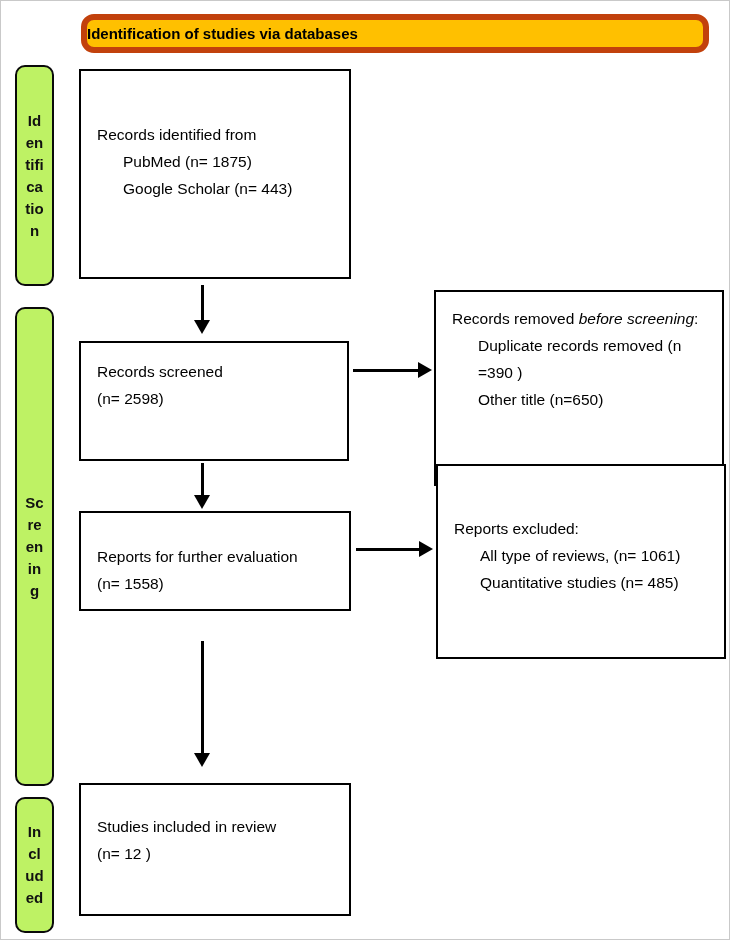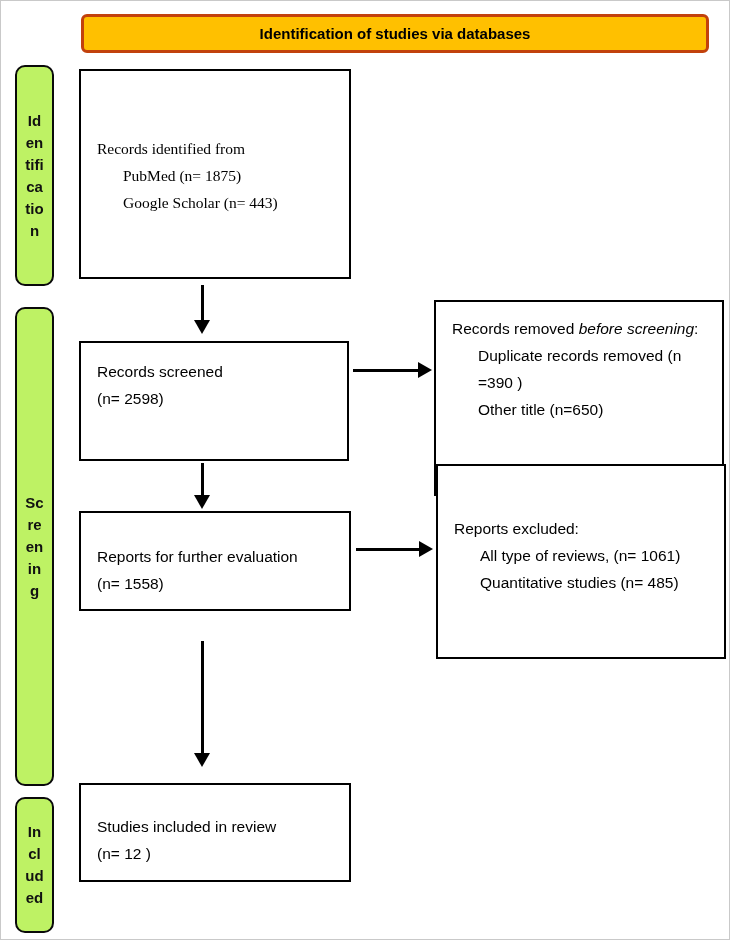--- a/index.html
+++ b/index.html
@@ -16,23 +16,23 @@
     border: 1px solid #c9c9c9;
     overflow: hidden;
   }
 
   
   .banner {
     position: absolute;
     left: 80px; top: 13px;
     width: 628px; height: 39px;
     background: #FFC000;
-    border: 3px solid #c2410c;
-    border-radius: 6px;
-    display: flex; align-items: center; justify-content: center;
+    border: 6px solid #c2410c;
+    border-radius: 13px;
+    display: flex; align-items: center; 
     font-weight: bold;
     font-size: 15px;
   }
 
   
   .stage-bar {
     position: absolute;
     left: 14px;
     width: 39px;
     background: #bef264;
@@ -56,32 +56,32 @@
     background: #fff;
     border: 2px solid #000;
     font-size: 15.5px;
     line-height: 27px;
   }
   .fbox .inner { padding: 0 14px 0 16px; }
   .indent { padding-left: 26px; white-space: pre-line; }
   .it { font-style: italic; }
 
   .box-identified { left: 78px;  top: 68px;  width: 272px; height: 210px; }
-  .box-identified .inner { padding-top: 64px; font-family: Liberation Serif, serif; }
+  .box-identified .inner { padding-top: 50px; }
 
   .box-screened   { left: 78px;  top: 340px; width: 270px; height: 120px; }
   .box-screened .inner { padding-top: 15px; }
 
   .box-evaluation { left: 78px;  top: 510px; width: 272px; height: 100px; }
   .box-evaluation .inner { padding-top: 30px; }
 
-  .box-included   { left: 78px;  top: 782px; width: 272px; height: 99px; }
+  .box-included   { left: 78px;  top: 782px; width: 272px; height: 133px; }
   .box-included .inner { padding-top: 28px; }
 
-  .box-removed    { left: 433px; top: 299px; width: 290px; height: 196px; }
+  .box-removed    { left: 433px; top: 289px; width: 290px; height: 196px; }
   .box-removed .inner { padding-top: 13px; }
 
   .box-excluded   { left: 435px; top: 463px; width: 290px; height: 195px; }
   .box-excluded .inner { padding-top: 49px; }
 
   
   .arrow-v {
     position: absolute;
     width: 2.5px;
     background: #000;

